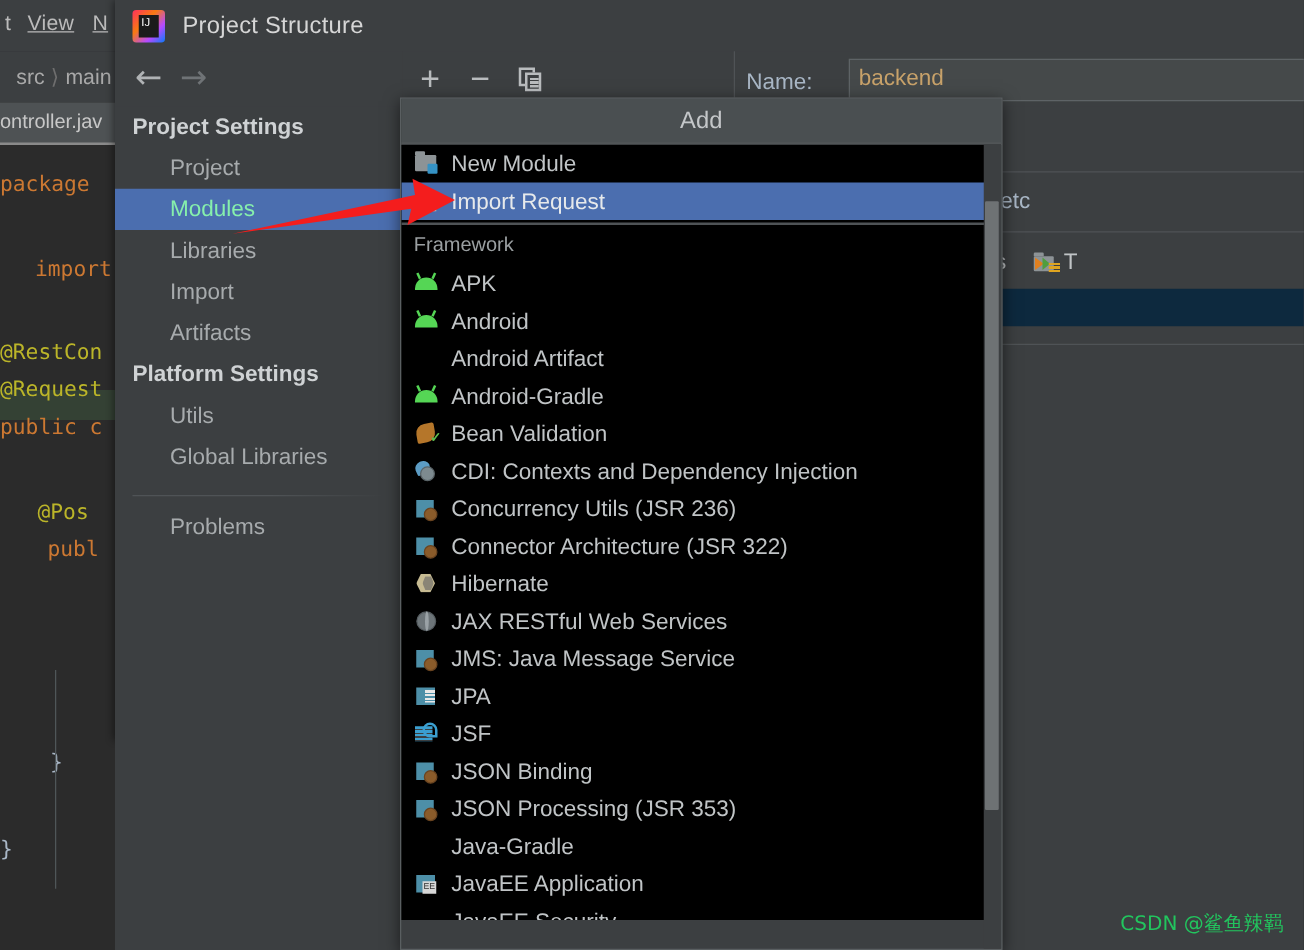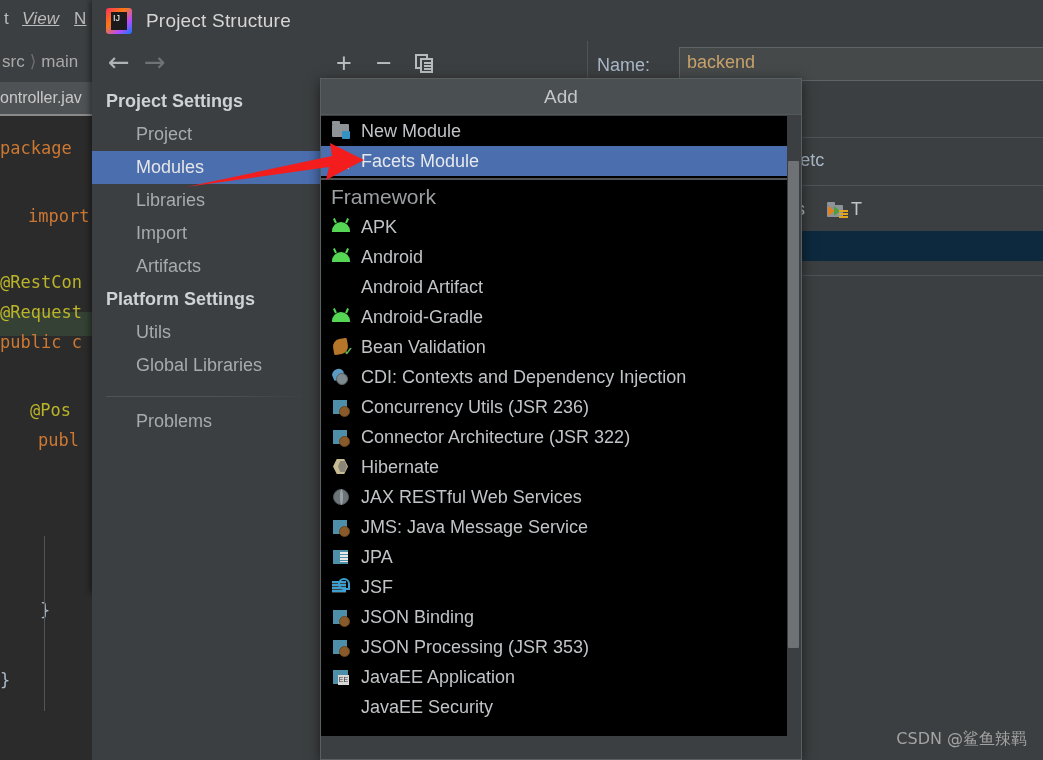--- a/index.html
+++ b/index.html
@@ -113,21 +113,21 @@
     background: #3c3f41;
   }
   .ps-group {
     font-size: 18px; color: #cfd2d4; font-weight: bold;
     padding: 6px 0 6px 14px;
   }
   .ps-item {
     font-size: 18px; color: #a7abad;
     padding: 6px 0 6px 44px;
   }
-  .ps-item.selected { background: #4b6eaf; color: #e5e5e5; }
+  .ps-item.selected { background: #4b6eaf; color: #86efac; }
   .ps-divider {
     height: 1px; margin: 14px 14px 8px 14px;
     background: linear-gradient(to right,#4f5356,#4f5356 55%,#3c3f41);
   }
 
   
   .ps-content {
     position: absolute; left: 229px; top: 85px; width: 722px; height: 675px;
     background: #3c3f41;
     border-left: 1px solid #2f3234;
@@ -218,21 +218,21 @@
     overflow: hidden;
     text-align: center;
   }
   .add-row {
     height: 30px; display: flex; align-items: center;
     padding-left: 10px; gap: 10px;
     font-size: 18px; color: #c0c4c6; white-space: nowrap;
   }
   .add-row.selected { background: #4b6eaf; color: #e6e9eb; }
   .add-row.section {
-    color: #9a9fa1; font-size: 21px;
+    color: #9a9fa1; font-size: 16px;
   }
   .add-sep {
     height: 2px; margin: 2px 4px 2px 0; background: #4f5356;
   }
   .add-icon {
     width: 20px; height: 20px; flex: none; position: relative;
   }
   .add-icon.blank { background: transparent; }
 
   .popup-scroll-track {
@@ -419,37 +419,37 @@
     content: ""; position: absolute; left: 2px; top: 2px; width: 7px; height: 8px;
     background: repeating-linear-gradient(to bottom,#b9bcbe 0 2px,transparent 2px 3px);
   }
 
   
   .red-arrow { position: absolute; left: 0; top: 0; pointer-events: none; }
 
   
   .watermark {
     position: absolute; right: 16px; bottom: 10px;
-    font-size: 16px; color: #a3a3a3;
+    font-size: 16px; color: #22c55e;
     font-family: "DejaVu Sans", sans-serif;
   }
 </style>
 </head>
 <body>
 
 <div id="root">
 
   <div class="ide-menubar">
     <div class="menu-item" style="left:4px;"><span>t</span></div>
-    <div class="menu-item" style="left:22px;font-style:italic;"><u>View</u></div>
+    <div class="menu-item" style="left:22px;"><u>View</u></div>
     <div class="menu-item" style="left:74px;"><u>N</u></div>
   </div>
 
   <div class="ide-breadcrumb">
-    <span style="padding-left:2px">src</span>
+    <span style="padding-left:13px">src</span>
     <span class="sep">⟩</span>
     <span>main</span>
   </div>
 
   <div class="ide-tabbar">
     <span>ontroller.jav</span>
   </div>
 
   <div class="ide-editor">
     <div class="code-hl-import"></div>
@@ -567,21 +567,21 @@
           </span>
         <span>New Module</span>
       </div>
 
       <div class="add-row selected">
         <span class="add-icon">
             <span class="ic-import">
               <span class="arrow"></span>
             </span>
           </span>
-        <span>Facets Module</span>
+        <span>Import Request</span>
       </div>
 
       <div class="add-sep"></div>
 
       <div class="add-row section">
         <span>Framework</span>
       </div>
 
       <div class="add-row">
         <span class="add-icon">
@@ -680,20 +680,24 @@
         <span>JSON Binding</span>
       </div>
 
       <div class="add-row">
         <span class="add-icon">
             <span class="ic-jsrblue"></span>
           </span>
         <span>JSON Processing (JSR 353)</span>
       </div>
 
+      <div class="add-row">
+        <span class="add-icon blank"></span>
+        <span>Java-Gradle</span>
+      </div>
 
       <div class="add-row">
         <span class="add-icon">
             <span class="ic-javaee"></span>
           </span>
         <span>JavaEE Application</span>
       </div>
 
       <div class="add-row">
         <span class="add-icon"></span>

